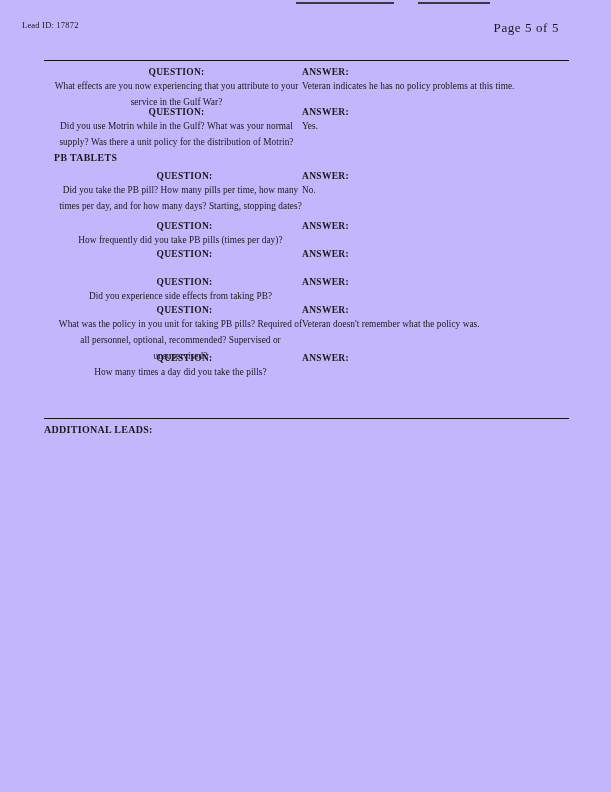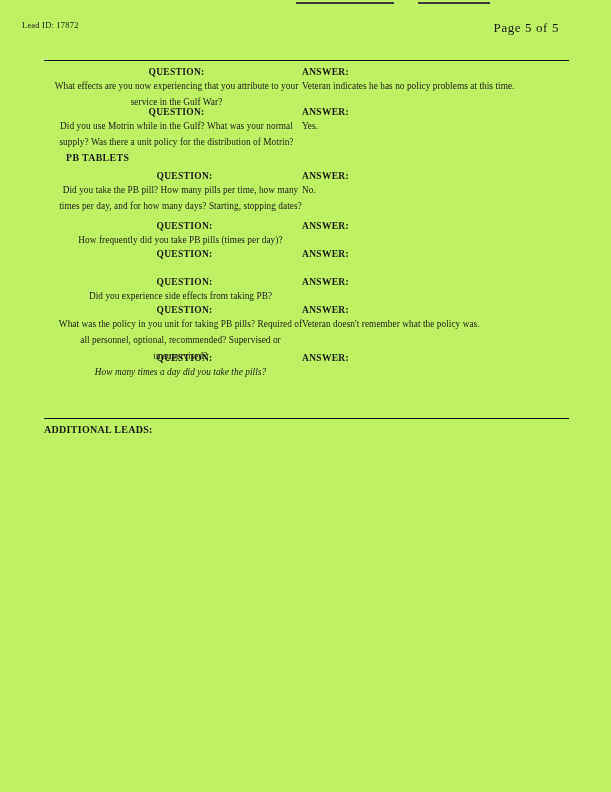--- a/index.html
+++ b/index.html
@@ -12,21 +12,21 @@
     height: 792px;
     position: relative;
     font-family: "Liberation Serif", serif;
     color: #1a1a1a;
     overflow: hidden;
   }
 
   .page {
     position: absolute;
     inset: 0;
-    background: #bef264;
+    background: #c4b5fd;
   }
 
   
   .scan-bar {
     position: absolute;
     background: #3a3a3a;
     height: 2px;
   }
   .scan-bar.b1 { left: 296px; top: 2px; width: 98px; }
   .scan-bar.b2 { left: 418px; top: 2px; width: 72px; }
@@ -99,21 +99,21 @@
     letter-spacing: 0.3px;
     line-height: 12px;
   }
   .txt {
     font-size: 9.3px;
     line-height: 16px;
     letter-spacing: 0.05px;
   }
   .section-head {
     position: absolute;
-    left: 22px;
+    left: 10px;
     font-weight: bold;
     font-size: 9.8px;
     letter-spacing: 0.4px;
   }
   .additional {
     position: absolute;
     left: 44px;
     top: 424px;
     font-weight: bold;
     font-size: 10px;
@@ -213,21 +213,21 @@
       </div>
       <div class="col-a" style="top:0;">
         <div class="lbl">ANSWER:</div>
         <div class="txt">Veteran doesn't remember what the policy was.</div>
       </div>
     </div>
 
     <div class="qa-row" style="height:28px;">
       <div class="col-q" style="top:0; left:18px;">
         <div class="lbl">QUESTION:</div>
-        <div class="txt" style="margin-left:-8px;font-style:italic;">How many times  a day did you take the pills?</div>
+        <div class="txt" style="margin-left:-8px;">How many times  a day did you take the pills?</div>
       </div>
       <div class="col-a" style="top:0;">
         <div class="lbl">ANSWER:</div>
         <div class="txt"></div>
       </div>
     </div>
 
   </div>
 
   <div class="rule-bottom"></div>

